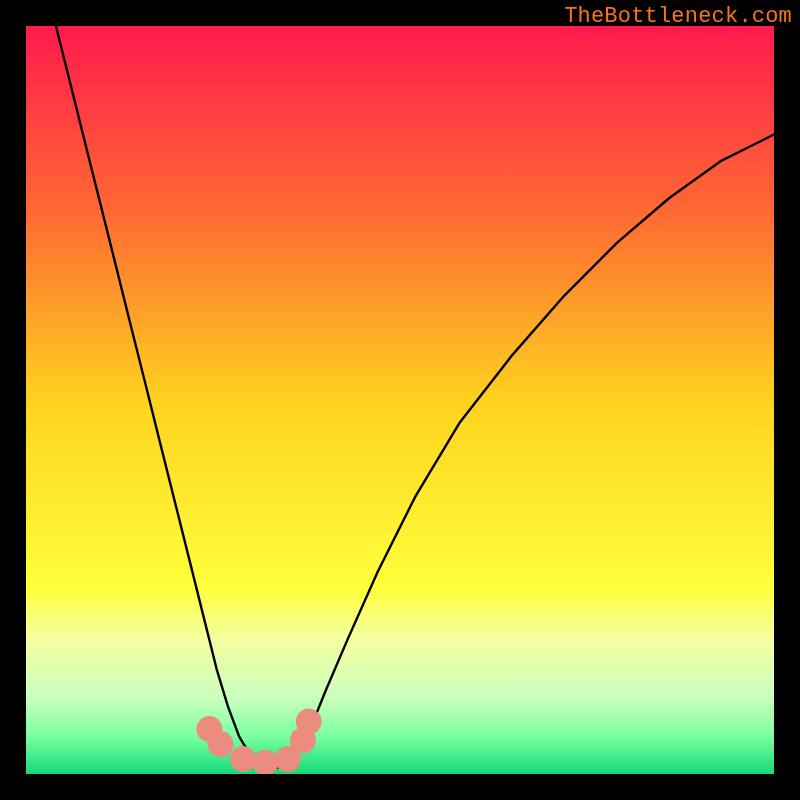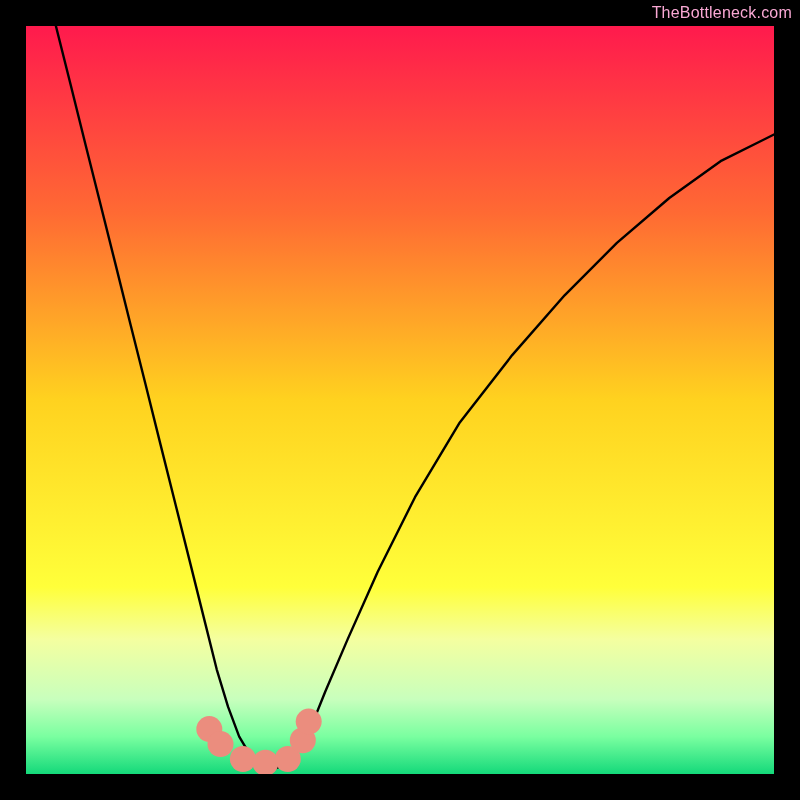--- a/index.html
+++ b/index.html
@@ -23,24 +23,25 @@
     position: absolute;
     left: 0;
     top: 0;
     width: 748px;
     height: 748px;
   }
   .watermark {
     position: absolute;
     top: 4px;
     right: 8px;
-    color: #f9a8d4;
-    font-size: 16px;
+    color: #f97316;
+    font-size: 22px;
     font-weight: 500;
     letter-spacing: 0.2px;
+    font-family: Liberation Mono, monospace;
   }
 </style>
 </head>
 <body>
 
 <div class="frame">
   <svg class="plot" viewBox="0 0 748 748" preserveAspectRatio="none">
     <defs>
       <linearGradient id="bg-grad" x1="0" y1="0" x2="0" y2="1">
           <stop offset="0%" stop-color="#ff1a4d"></stop>

